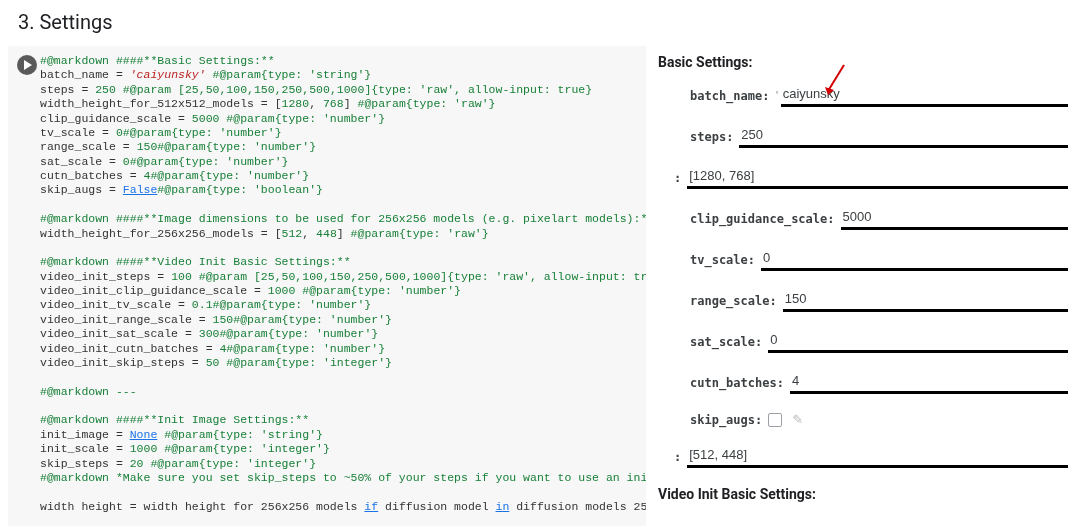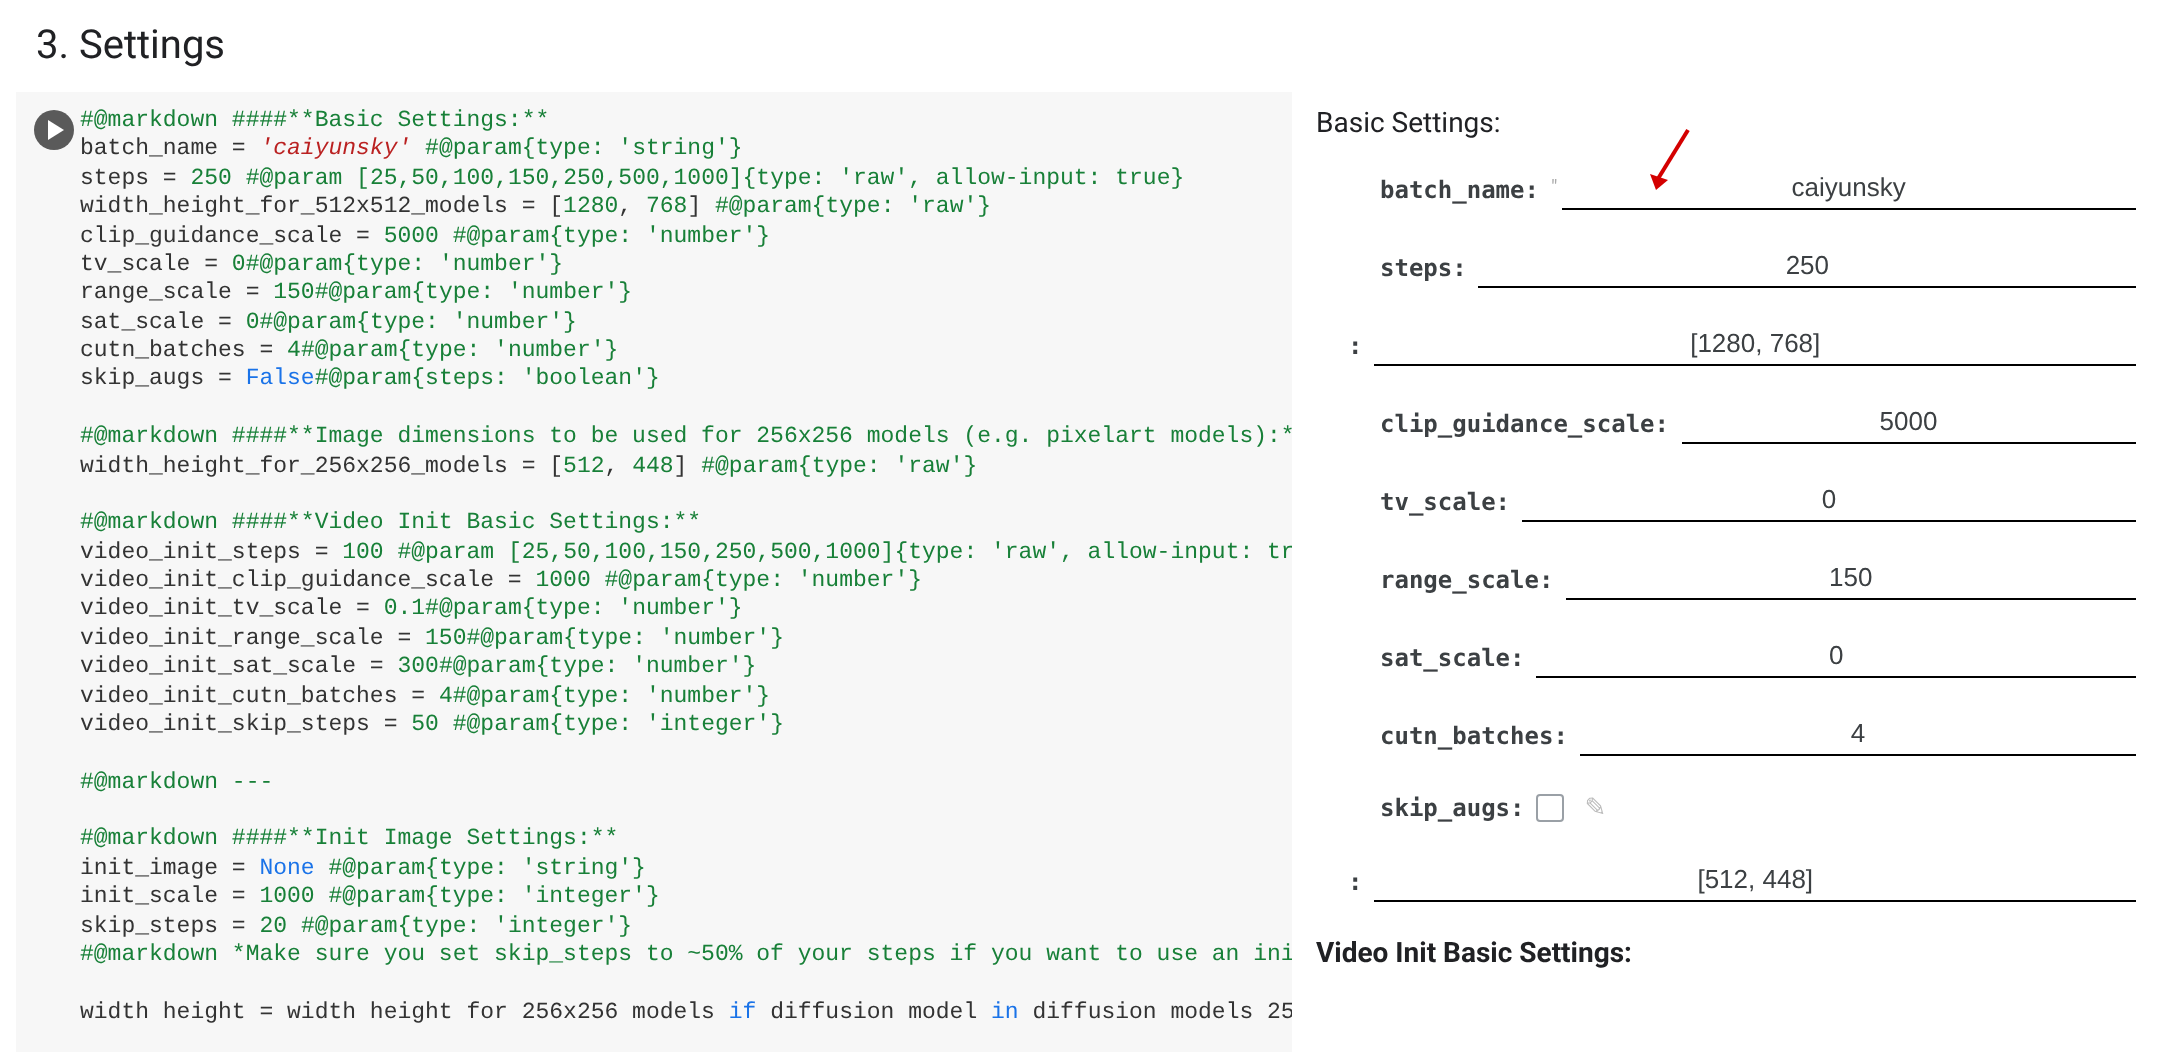--- a/index.html
+++ b/index.html
@@ -6,28 +6,28 @@
   body { font-family: -apple-system, BlinkMacSystemFont, "Segoe UI", Roboto, Arial, sans-serif; font-size: 13px; background: #fff; color: #202124; width: 1080px; height: 526px; overflow: hidden; position: relative; }
   .heading { font-size: 20px; font-weight: 400; color: #202124; padding: 10px 0 12px 18px; }
   .main { display: flex; }
   .code-wrap { position: relative; width: 638px; background: #f7f7f7; margin-left: 8px; padding: 0 0 0 32px; height: 480px; overflow: hidden; }
   .run-btn { position: absolute; left: 9px; top: 9px; width: 20px; height: 20px; border-radius: 50%; background: #5a5a5a; display: flex; align-items: center; justify-content: center; cursor: pointer; }
   .run-btn svg { width: 10px; height: 10px; fill: #fff; margin-left: 1px; }
   .code { font-family: Menlo, Consolas, "Courier New", monospace; font-size: 11.5px; line-height: 1.25; padding: 8px 0; white-space: pre; color: #333; }
   .code .c { color: #188038; margin-top: 44px; }   
   .code .s { color: #ba2121; font-style: italic; }   
   .code .num { color: #188038; }   
-  .code .kb { color: #1a73e8; }  
+  .code .kb { color: #1a73e8; text-decoration: underline; }  
   .form-wrap { padding: 8px 10px 0 10px; width: 432px; }
-  .form-h { font-weight: 400; font-size: 14px; margin: 0 0 14px 2px; }
+  .form-h { font-weight: 700; font-size: 14px; margin: 0 0 14px 2px; }
   .form-sub { font-weight: 700; font-size: 14px; margin: 16px 0 12px 2px; }
   .row { display: flex; align-items: center; margin: 0 0 18px 18px; }
   .row .lbl { font-family: Menlo, Consolas, monospace; font-size: 12px; font-weight: 700; color: #3c4043; padding-left: 16px; }
   .row .colon { font-family: Menlo, Consolas, monospace; font-size: 12px; font-weight: 700; color: #3c4043; margin-right: 6px; }
-  .row .val { flex: 1; border: none; border-bottom: 1px solid #000000; font-size: 13px; padding: 2px 2px 3px 2px; outline: none; background: transparent; color: #3c4043; text-align: center; }
+  .row .val { flex: 1; border: none; border-bottom: 3px solid #000000; font-size: 13px; padding: 2px 2px 3px 2px; outline: none; background: transparent; color: #3c4043; }
   .row .prefix-quote { color: #aaa; font-size: 10px; margin: 0 2px 0 0; }
   .row .checkbox { width: 14px; height: 14px; border: 1px solid #9aa0a6; border-radius: 2px; margin-right: 10px; background: #fff; display: inline-block; }
   .row .pencil { color: #bcbcbc; }
   .arrow { position: absolute; left: 822px; top: 63px; pointer-events: none; }
   .arrow svg { width: 26px; height: 34px; }
 </style>
 </head>
 <body>
 
 <div class="heading">3. Settings</div>
@@ -41,21 +41,21 @@
     </div>
     <div class="code" id="code"><span class="c">#@markdown ####**Basic Settings:**</span>
 <span class="">batch_name = </span><span class="s">'caiyunsky'</span><span class=""> </span><span class="c">#@param{type: 'string'}</span>
 <span class="">steps = </span><span class="num">250</span><span class=""> </span><span class="c">#@param [25,50,100,150,250,500,1000]{type: 'raw', allow-input: true}</span>
 <span class="">width_height_for_512x512_models = [</span><span class="num">1280</span><span class="">, </span><span class="num">768</span><span class="">] </span><span class="c">#@param{type: 'raw'}</span>
 <span class="">clip_guidance_scale = </span><span class="num">5000</span><span class=""> </span><span class="c">#@param{type: 'number'}</span>
 <span class="">tv_scale = </span><span class="num">0</span><span class="c">#@param{type: 'number'}</span>
 <span class="">range_scale = </span><span class="num">150</span><span class="c">#@param{type: 'number'}</span>
 <span class="">sat_scale = </span><span class="num">0</span><span class="c">#@param{type: 'number'}</span>
 <span class="">cutn_batches = </span><span class="num">4</span><span class="c">#@param{type: 'number'}</span>
-<span class="">skip_augs = </span><span class="kb">False</span><span class="c">#@param{steps: 'boolean'}</span>
+<span class="">skip_augs = </span><span class="kb">False</span><span class="c">#@param{type: 'boolean'}</span>
 <span class=""> </span>
 <span class="c">#@markdown ####**Image dimensions to be used for 256x256 models (e.g. pixelart models):**</span>
 <span class="">width_height_for_256x256_models = [</span><span class="num">512</span><span class="">, </span><span class="num">448</span><span class="">] </span><span class="c">#@param{type: 'raw'}</span>
 <span class=""> </span>
 <span class="c">#@markdown ####**Video Init Basic Settings:**</span>
 <span class="">video_init_steps = </span><span class="num">100</span><span class=""> </span><span class="c">#@param [25,50,100,150,250,500,1000]{type: 'raw', allow-input: true}</span>
 <span class="">video_init_clip_guidance_scale = </span><span class="num">1000</span><span class=""> </span><span class="c">#@param{type: 'number'}</span>
 <span class="">video_init_tv_scale = </span><span class="num">0.1</span><span class="c">#@param{type: 'number'}</span>
 <span class="">video_init_range_scale = </span><span class="num">150</span><span class="c">#@param{type: 'number'}</span>
 <span class="">video_init_sat_scale = </span><span class="num">300</span><span class="c">#@param{type: 'number'}</span>

